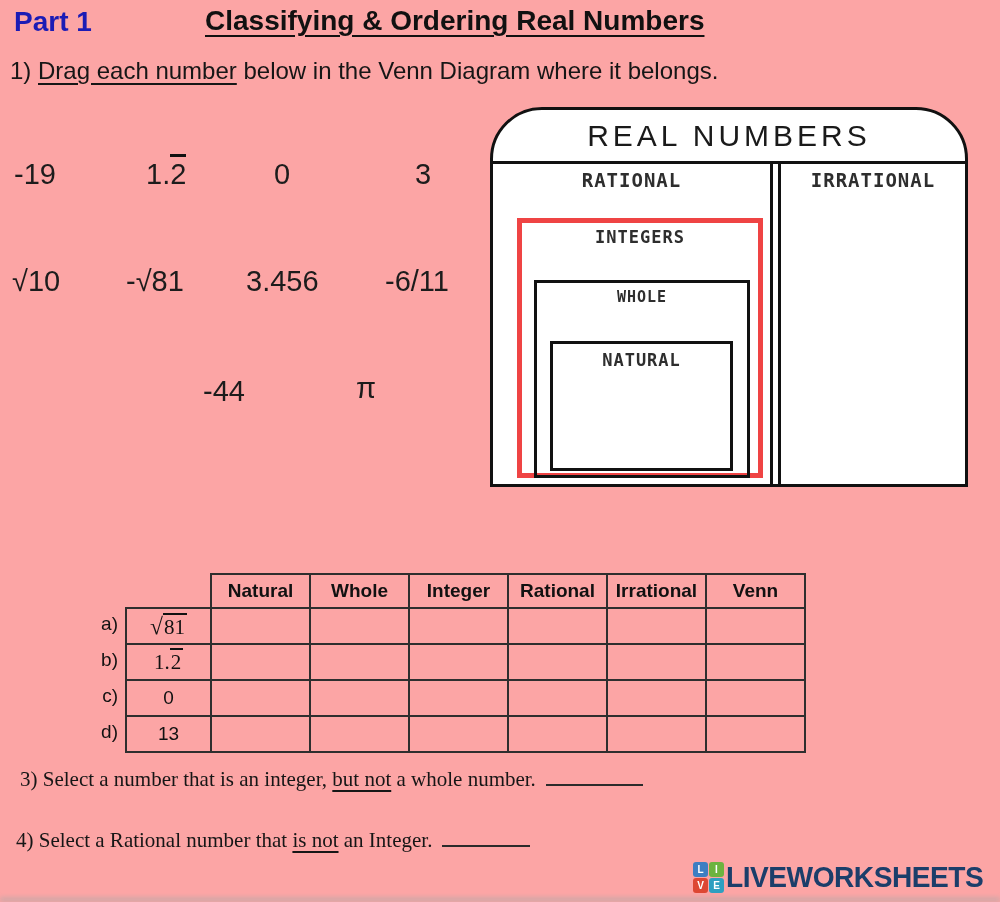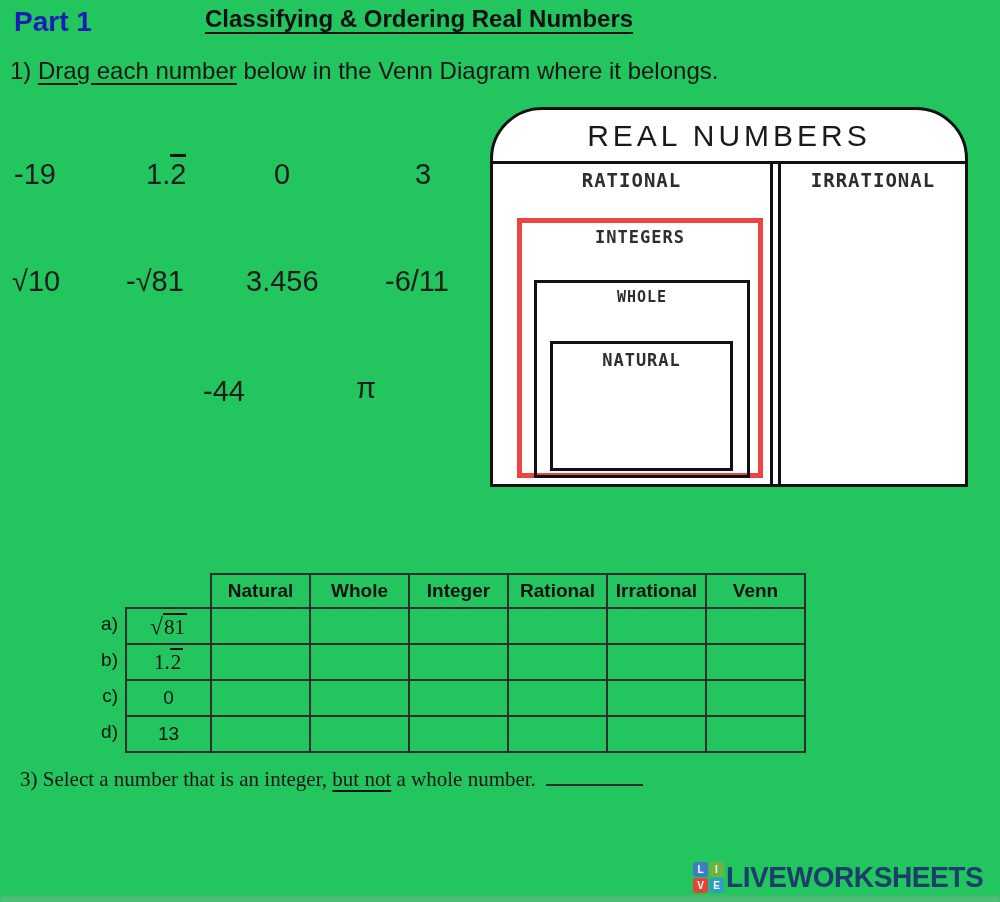--- a/index.html
+++ b/index.html
@@ -1,33 +1,33 @@
 <!DOCTYPE html>
 <html><head>
 <meta charset="utf-8">
 <style>
   * { box-sizing: border-box; margin: 0; padding: 0; }
   html,body { background:#ffffff; }
   .page {
     position: relative;
     width: 1000px;
     height: 902px;
-    background: #22c55e;
+    background: #fca5a5;
     overflow: hidden;
     font-family: "Liberation Sans", sans-serif;
     color: #161616;
   }
   
   .part-label {
     position: absolute; left: 14px; top: 6px;
     font-size: 28px; font-weight: bold; color: #1b1bb5;
   }
   .page-title {
     position: absolute; left: 205px; top: 5px;
-    font-size: 24px; font-weight: bold; color: #111;
+    font-size: 28px; font-weight: bold; color: #111;
     text-decoration: underline;
     text-underline-offset: 5px;
   }
   
   .q1-text {
     position: absolute; left: 10px; top: 57px;
     font-size: 24px; color: #161616;
   }
   .q1-text .ul { text-decoration: underline; text-underline-offset: 4px; }
   
@@ -252,20 +252,21 @@
           <td></td>
           <td></td>
           <td></td>
           <td></td>
       </tr>
     </tbody>
   </table>
 
   <div class="q-serif q3"><span>3) Select a number that is an integer, </span><span class="ul">but not</span><span> a whole number.</span><span class="blank blank-q3"></span></div>
 
+  <div class="q-serif q4"><span>4) Select a Rational number that </span><span class="ul">is not</span><span> an Integer.</span><span class="blank blank-q4"></span></div>
 
   <div class="logo">
     <div class="logo-icon">
       <span class="logo-sq sq-l">L</span>
       <span class="logo-sq sq-i">I</span>
       <span class="logo-sq sq-v">V</span>
       <span class="logo-sq sq-e">E</span>
     </div>
     <span class="logo-word">LIVEWORKSHEETS</span>
   </div>

